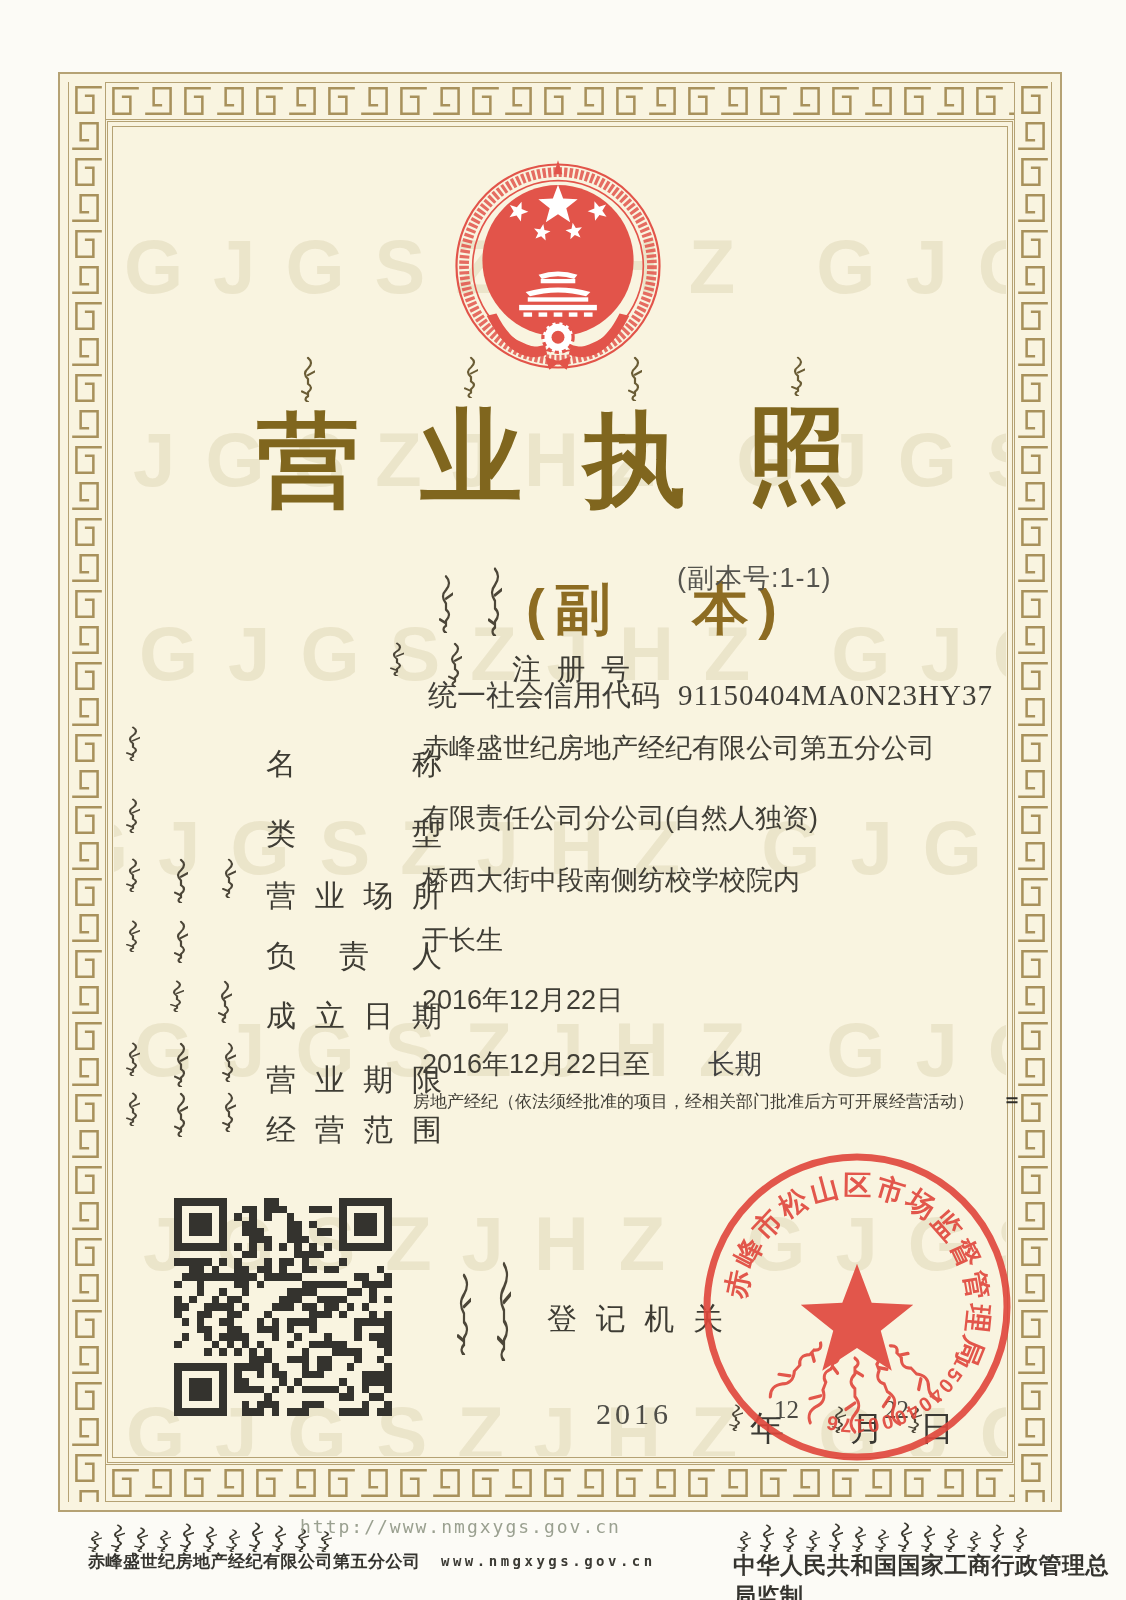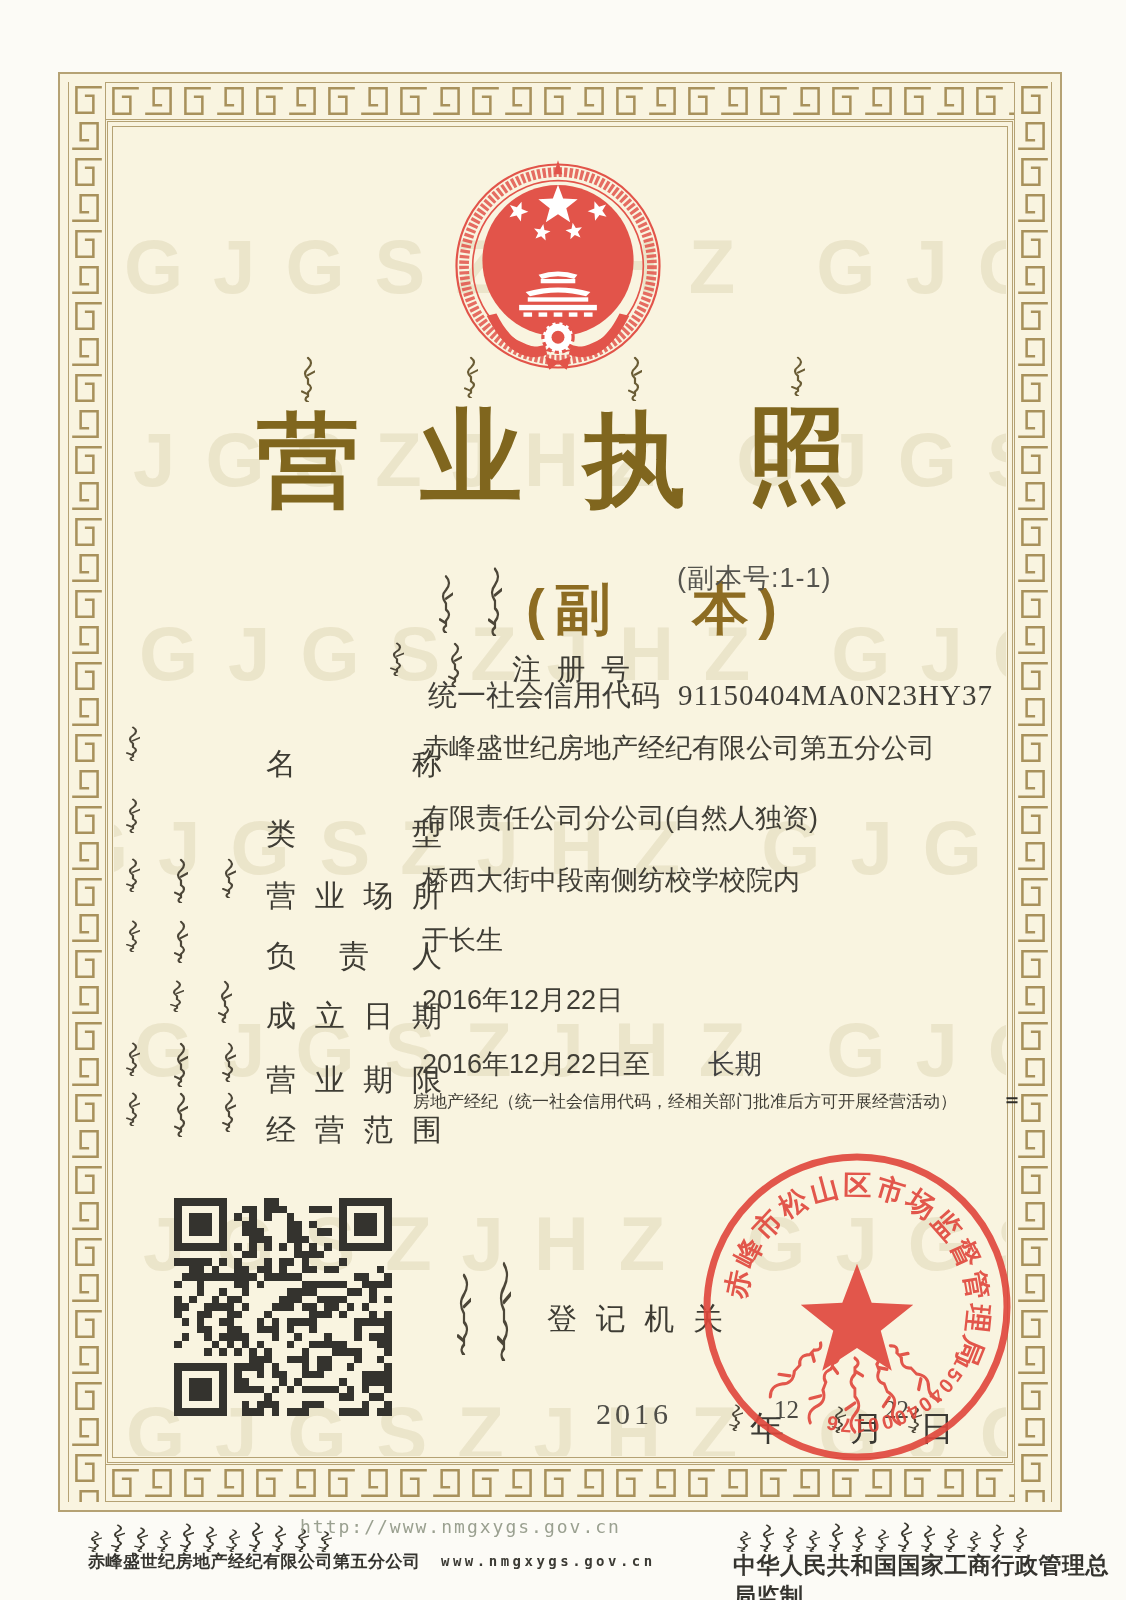--- a/index.html
+++ b/index.html
@@ -697,21 +697,21 @@
         <svg width="14" height="40" viewBox="0 0 14 48" preserveAspectRatio="none">
           <use href="#mgp"></use>
         </svg>
       </div>
     <div class="field-label spread" style="top:1036px">
         <span>经</span>
         <span>营</span>
         <span>范</span>
         <span>围</span>
       </div>
-    <div class="field-value small" style="top:1016px">房地产经纪（统一社会信用代码，经相关部门批准后方可开展经营活动）</div>
+    <div class="field-value small" style="top:1016px">房地产经纪（依法须经批准的项目，经相关部门批准后方可开展经营活动）</div>
     <div class="end-mark" style="top:1012px">＝</div>
 
     <svg class="qr" id="qr" viewBox="0 0 29 29" shape-rendering="crispEdges">
         <path d="M0,0h1v1h-1zM1,0h1v1h-1zM2,0h1v1h-1zM3,0h1v1h-1zM4,0h1v1h-1zM5,0h1v1h-1zM6,0h1v1h-1zM12,0h1v1h-1zM13,0h1v1h-1zM22,0h1v1h-1zM23,0h1v1h-1zM24,0h1v1h-1zM25,0h1v1h-1zM26,0h1v1h-1zM27,0h1v1h-1zM28,0h1v1h-1zM0,1h1v1h-1zM6,1h1v1h-1zM9,1h1v1h-1zM10,1h1v1h-1zM12,1h1v1h-1zM13,1h1v1h-1zM14,1h1v1h-1zM18,1h1v1h-1zM19,1h1v1h-1zM20,1h1v1h-1zM22,1h1v1h-1zM28,1h1v1h-1zM0,2h1v1h-1zM2,2h1v1h-1zM3,2h1v1h-1zM4,2h1v1h-1zM6,2h1v1h-1zM8,2h1v1h-1zM10,2h1v1h-1zM12,2h1v1h-1zM15,2h1v1h-1zM22,2h1v1h-1zM24,2h1v1h-1zM25,2h1v1h-1zM26,2h1v1h-1zM28,2h1v1h-1zM0,3h1v1h-1zM2,3h1v1h-1zM3,3h1v1h-1zM4,3h1v1h-1zM6,3h1v1h-1zM9,3h1v1h-1zM10,3h1v1h-1zM15,3h1v1h-1zM16,3h1v1h-1zM18,3h1v1h-1zM22,3h1v1h-1zM24,3h1v1h-1zM25,3h1v1h-1zM26,3h1v1h-1zM28,3h1v1h-1zM0,4h1v1h-1zM2,4h1v1h-1zM3,4h1v1h-1zM4,4h1v1h-1zM6,4h1v1h-1zM9,4h1v1h-1zM10,4h1v1h-1zM11,4h1v1h-1zM15,4h1v1h-1zM16,4h1v1h-1zM19,4h1v1h-1zM20,4h1v1h-1zM22,4h1v1h-1zM24,4h1v1h-1zM25,4h1v1h-1zM26,4h1v1h-1zM28,4h1v1h-1zM0,5h1v1h-1zM6,5h1v1h-1zM10,5h1v1h-1zM11,5h1v1h-1zM12,5h1v1h-1zM15,5h1v1h-1zM16,5h1v1h-1zM17,5h1v1h-1zM22,5h1v1h-1zM28,5h1v1h-1zM0,6h1v1h-1zM1,6h1v1h-1zM2,6h1v1h-1zM3,6h1v1h-1zM4,6h1v1h-1zM5,6h1v1h-1zM6,6h1v1h-1zM8,6h1v1h-1zM10,6h1v1h-1zM12,6h1v1h-1zM14,6h1v1h-1zM16,6h1v1h-1zM18,6h1v1h-1zM20,6h1v1h-1zM22,6h1v1h-1zM23,6h1v1h-1zM24,6h1v1h-1zM25,6h1v1h-1zM26,6h1v1h-1zM27,6h1v1h-1zM28,6h1v1h-1zM9,7h1v1h-1zM10,7h1v1h-1zM16,7h1v1h-1zM17,7h1v1h-1zM18,7h1v1h-1zM19,7h1v1h-1zM0,8h1v1h-1zM1,8h1v1h-1zM2,8h1v1h-1zM3,8h1v1h-1zM4,8h1v1h-1zM6,8h1v1h-1zM8,8h1v1h-1zM12,8h1v1h-1zM14,8h1v1h-1zM15,8h1v1h-1zM17,8h1v1h-1zM22,8h1v1h-1zM2,9h1v1h-1zM3,9h1v1h-1zM5,9h1v1h-1zM8,9h1v1h-1zM9,9h1v1h-1zM11,9h1v1h-1zM12,9h1v1h-1zM14,9h1v1h-1zM17,9h1v1h-1zM18,9h1v1h-1zM20,9h1v1h-1zM21,9h1v1h-1zM27,9h1v1h-1zM1,10h1v1h-1zM2,10h1v1h-1zM3,10h1v1h-1zM4,10h1v1h-1zM5,10h1v1h-1zM6,10h1v1h-1zM7,10h1v1h-1zM8,10h1v1h-1zM9,10h1v1h-1zM10,10h1v1h-1zM12,10h1v1h-1zM13,10h1v1h-1zM14,10h1v1h-1zM15,10h1v1h-1zM16,10h1v1h-1zM24,10h1v1h-1zM25,10h1v1h-1zM28,10h1v1h-1zM0,11h1v1h-1zM3,11h1v1h-1zM8,11h1v1h-1zM9,11h1v1h-1zM11,11h1v1h-1zM17,11h1v1h-1zM18,11h1v1h-1zM19,11h1v1h-1zM20,11h1v1h-1zM21,11h1v1h-1zM22,11h1v1h-1zM25,11h1v1h-1zM26,11h1v1h-1zM27,11h1v1h-1zM28,11h1v1h-1zM3,12h1v1h-1zM6,12h1v1h-1zM9,12h1v1h-1zM15,12h1v1h-1zM16,12h1v1h-1zM17,12h1v1h-1zM18,12h1v1h-1zM23,12h1v1h-1zM24,12h1v1h-1zM26,12h1v1h-1zM0,13h1v1h-1zM2,13h1v1h-1zM5,13h1v1h-1zM7,13h1v1h-1zM8,13h1v1h-1zM14,13h1v1h-1zM15,13h1v1h-1zM16,13h1v1h-1zM19,13h1v1h-1zM20,13h1v1h-1zM21,13h1v1h-1zM22,13h1v1h-1zM26,13h1v1h-1zM28,13h1v1h-1zM0,14h1v1h-1zM1,14h1v1h-1zM4,14h1v1h-1zM5,14h1v1h-1zM6,14h1v1h-1zM7,14h1v1h-1zM9,14h1v1h-1zM13,14h1v1h-1zM14,14h1v1h-1zM15,14h1v1h-1zM17,14h1v1h-1zM18,14h1v1h-1zM20,14h1v1h-1zM21,14h1v1h-1zM23,14h1v1h-1zM25,14h1v1h-1zM0,15h1v1h-1zM3,15h1v1h-1zM4,15h1v1h-1zM7,15h1v1h-1zM8,15h1v1h-1zM12,15h1v1h-1zM18,15h1v1h-1zM19,15h1v1h-1zM20,15h1v1h-1zM22,15h1v1h-1zM26,15h1v1h-1zM28,15h1v1h-1zM1,16h1v1h-1zM3,16h1v1h-1zM6,16h1v1h-1zM7,16h1v1h-1zM11,16h1v1h-1zM13,16h1v1h-1zM15,16h1v1h-1zM16,16h1v1h-1zM17,16h1v1h-1zM18,16h1v1h-1zM24,16h1v1h-1zM25,16h1v1h-1zM26,16h1v1h-1zM27,16h1v1h-1zM28,16h1v1h-1zM3,17h1v1h-1zM4,17h1v1h-1zM7,17h1v1h-1zM8,17h1v1h-1zM11,17h1v1h-1zM12,17h1v1h-1zM13,17h1v1h-1zM15,17h1v1h-1zM18,17h1v1h-1zM24,17h1v1h-1zM28,17h1v1h-1zM1,18h1v1h-1zM4,18h1v1h-1zM6,18h1v1h-1zM7,18h1v1h-1zM8,18h1v1h-1zM9,18h1v1h-1zM13,18h1v1h-1zM16,18h1v1h-1zM20,18h1v1h-1zM24,18h1v1h-1zM26,18h1v1h-1zM27,18h1v1h-1zM28,18h1v1h-1zM0,19h1v1h-1zM5,19h1v1h-1zM7,19h1v1h-1zM9,19h1v1h-1zM11,19h1v1h-1zM15,19h1v1h-1zM18,19h1v1h-1zM19,19h1v1h-1zM20,19h1v1h-1zM21,19h1v1h-1zM22,19h1v1h-1zM27,19h1v1h-1zM28,19h1v1h-1zM4,20h1v1h-1zM6,20h1v1h-1zM8,20h1v1h-1zM10,20h1v1h-1zM12,20h1v1h-1zM17,20h1v1h-1zM21,20h1v1h-1zM22,20h1v1h-1zM23,20h1v1h-1zM24,20h1v1h-1zM28,20h1v1h-1zM10,21h1v1h-1zM11,21h1v1h-1zM12,21h1v1h-1zM15,21h1v1h-1zM16,21h1v1h-1zM17,21h1v1h-1zM19,21h1v1h-1zM20,21h1v1h-1zM24,21h1v1h-1zM27,21h1v1h-1zM0,22h1v1h-1zM1,22h1v1h-1zM2,22h1v1h-1zM3,22h1v1h-1zM4,22h1v1h-1zM5,22h1v1h-1zM6,22h1v1h-1zM8,22h1v1h-1zM9,22h1v1h-1zM10,22h1v1h-1zM11,22h1v1h-1zM13,22h1v1h-1zM17,22h1v1h-1zM19,22h1v1h-1zM20,22h1v1h-1zM23,22h1v1h-1zM28,22h1v1h-1zM0,23h1v1h-1zM6,23h1v1h-1zM8,23h1v1h-1zM11,23h1v1h-1zM13,23h1v1h-1zM14,23h1v1h-1zM17,23h1v1h-1zM18,23h1v1h-1zM19,23h1v1h-1zM25,23h1v1h-1zM26,23h1v1h-1zM27,23h1v1h-1zM28,23h1v1h-1zM0,24h1v1h-1zM2,24h1v1h-1zM3,24h1v1h-1zM4,24h1v1h-1zM6,24h1v1h-1zM8,24h1v1h-1zM9,24h1v1h-1zM14,24h1v1h-1zM16,24h1v1h-1zM22,24h1v1h-1zM25,24h1v1h-1zM26,24h1v1h-1zM27,24h1v1h-1zM28,24h1v1h-1zM0,25h1v1h-1zM2,25h1v1h-1zM3,25h1v1h-1zM4,25h1v1h-1zM6,25h1v1h-1zM8,25h1v1h-1zM9,25h1v1h-1zM10,25h1v1h-1zM11,25h1v1h-1zM13,25h1v1h-1zM15,25h1v1h-1zM17,25h1v1h-1zM18,25h1v1h-1zM19,25h1v1h-1zM20,25h1v1h-1zM21,25h1v1h-1zM23,25h1v1h-1zM25,25h1v1h-1zM28,25h1v1h-1zM0,26h1v1h-1zM2,26h1v1h-1zM3,26h1v1h-1zM4,26h1v1h-1zM6,26h1v1h-1zM12,26h1v1h-1zM22,26h1v1h-1zM23,26h1v1h-1zM26,26h1v1h-1zM27,26h1v1h-1zM0,27h1v1h-1zM6,27h1v1h-1zM9,27h1v1h-1zM11,27h1v1h-1zM12,27h1v1h-1zM13,27h1v1h-1zM17,27h1v1h-1zM18,27h1v1h-1zM19,27h1v1h-1zM25,27h1v1h-1zM28,27h1v1h-1zM0,28h1v1h-1zM1,28h1v1h-1zM2,28h1v1h-1zM3,28h1v1h-1zM4,28h1v1h-1zM5,28h1v1h-1zM6,28h1v1h-1zM9,28h1v1h-1zM10,28h1v1h-1zM11,28h1v1h-1zM13,28h1v1h-1zM15,28h1v1h-1zM16,28h1v1h-1zM17,28h1v1h-1zM22,28h1v1h-1zM23,28h1v1h-1zM24,28h1v1h-1zM25,28h1v1h-1zM27,28h1v1h-1zM28,28h1v1h-1z" fill="#34332e"></path>
       </svg>
 
     <span class="mg registry-mg1">
         <svg width="14" height="83" viewBox="0 0 14 48" preserveAspectRatio="none">
           <use href="#mgp"></use>
         </svg>

